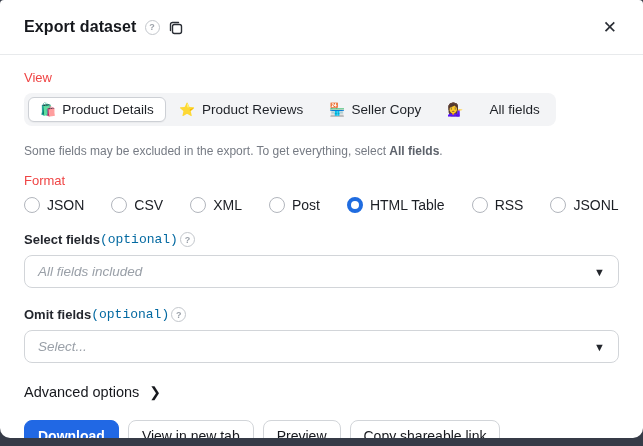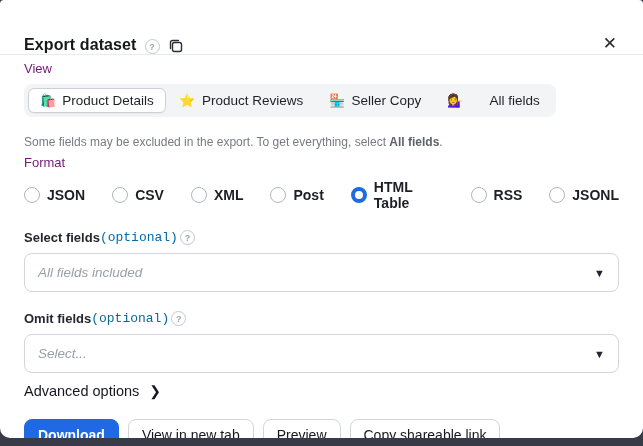--- a/index.html
+++ b/index.html
@@ -12,21 +12,21 @@
   }
   .modal {
     position: absolute;
     left: 0; right: 0; top: 0; bottom: 8px;
     background: #ffffff;
     border-radius: 4px 4px 10px 10px;
     overflow: hidden;
   }
   
   .header {
-    display: flex; align-items: flex-end;
+    display: flex; align-items: center;
     height: 55px;
     padding: 0 24px;
     border-bottom: 1px solid #e8eaec;
   }
   .title { font-size: 16px; font-weight: bold; color: #16181d; letter-spacing: .1px; }
   .help-circle {
     width: 15px; height: 15px; margin-left: 8px;
     border: 1px solid #c3c7cc; border-radius: 50%;
     color: #9ba1a9; font-size: 9px; font-weight: bold;
     display: inline-flex; align-items: center; justify-content: center;
@@ -41,21 +41,21 @@
     font-size: 12px; color: #3d4148;
   }
   .copy-btn { margin-left: 7px; display: inline-flex; cursor: pointer; }
   .close-btn {
     margin-left: auto;
     font-size: 17px; color: #2a2e35; line-height: 1;
     cursor: pointer; padding: 2px;
   }
   
   .content { padding: 0 24px; }
-  .section-label { margin-top: 6px; font-size: 13px; color: #701a75; }
+  .section-label { margin-top: 15px; font-size: 13px; color: #ef4444; }
   .tabs {
     margin-top: 8px;
     display: inline-flex; align-items: center; gap: 2px;
     background: #f3f4f6;
     border-radius: 8px;
     padding: 4px;
   }
   .tab {
     display: flex; align-items: center; gap: 6px;
     padding: 4px 11px;
@@ -72,40 +72,40 @@
   .note { margin-top: 18px; font-size: 12px; color: #767b84; }
   .note b { color: #5d626b; font-weight: bold; }
   
   .radio-row { margin-top: 9px; display: flex; align-items: center; gap: 27px; }
   .radio-opt { display: flex; align-items: center; gap: 7px; cursor: pointer; }
   .radio-circle {
     width: 16px; height: 16px; border-radius: 50%;
     border: 1px solid #b2b6bd; background: #fff; flex: none;
   }
   .radio-opt.selected .radio-circle { border: 4.5px solid #1f6ce0; }
-  .radio-label { font-size: 14px; color: #1c1f25; font-weight: bold; }
+  .radio-label { font-size: 14px; color: #1c1f25; }
   
   .field-label-row { margin-top: 19px; display: flex; align-items: center; font-size: 13px; }
   .field-label-row .lbl { font-weight: bold; color: #24272e; }
   .field-label-row .opt { color: #0369a1; font-family: Liberation Mono, monospace; }
   .field-label-row .help-circle { margin-left: 2px; }
   
   .select-box {
     margin-top: 8px;
-    height: 39px;
+    height: 33px;
     border: 1px solid #d2d5d9; border-radius: 8px;
     display: flex; align-items: center;
     padding: 0 13px;
     cursor: pointer;
     background: #fff;
   }
   .select-placeholder { font-style: italic; font-size: 13.5px; color: #9aa0a8; }
   .select-caret { margin-left: auto; font-size: 11px; color: #23262c; }
   
-  .advanced { margin-top: 10px; display: flex; align-items: center; gap: 10px; cursor: pointer; }
+  .advanced { margin-top: 21px; display: flex; align-items: center; gap: 10px; cursor: pointer; }
   .advanced .adv-lbl { font-size: 14.5px; color: #16181d; }
   .adv-chevron { font-size: 14px; font-weight: bold; color: #16181d; }
   
   .actions { margin-top: 20px; display: flex; align-items: center; gap: 9px; }
   .btn {
     height: 31px;
     display: inline-flex; align-items: center; justify-content: center;
     padding: 0 13px;
     border-radius: 8px;
     font-size: 14px;

